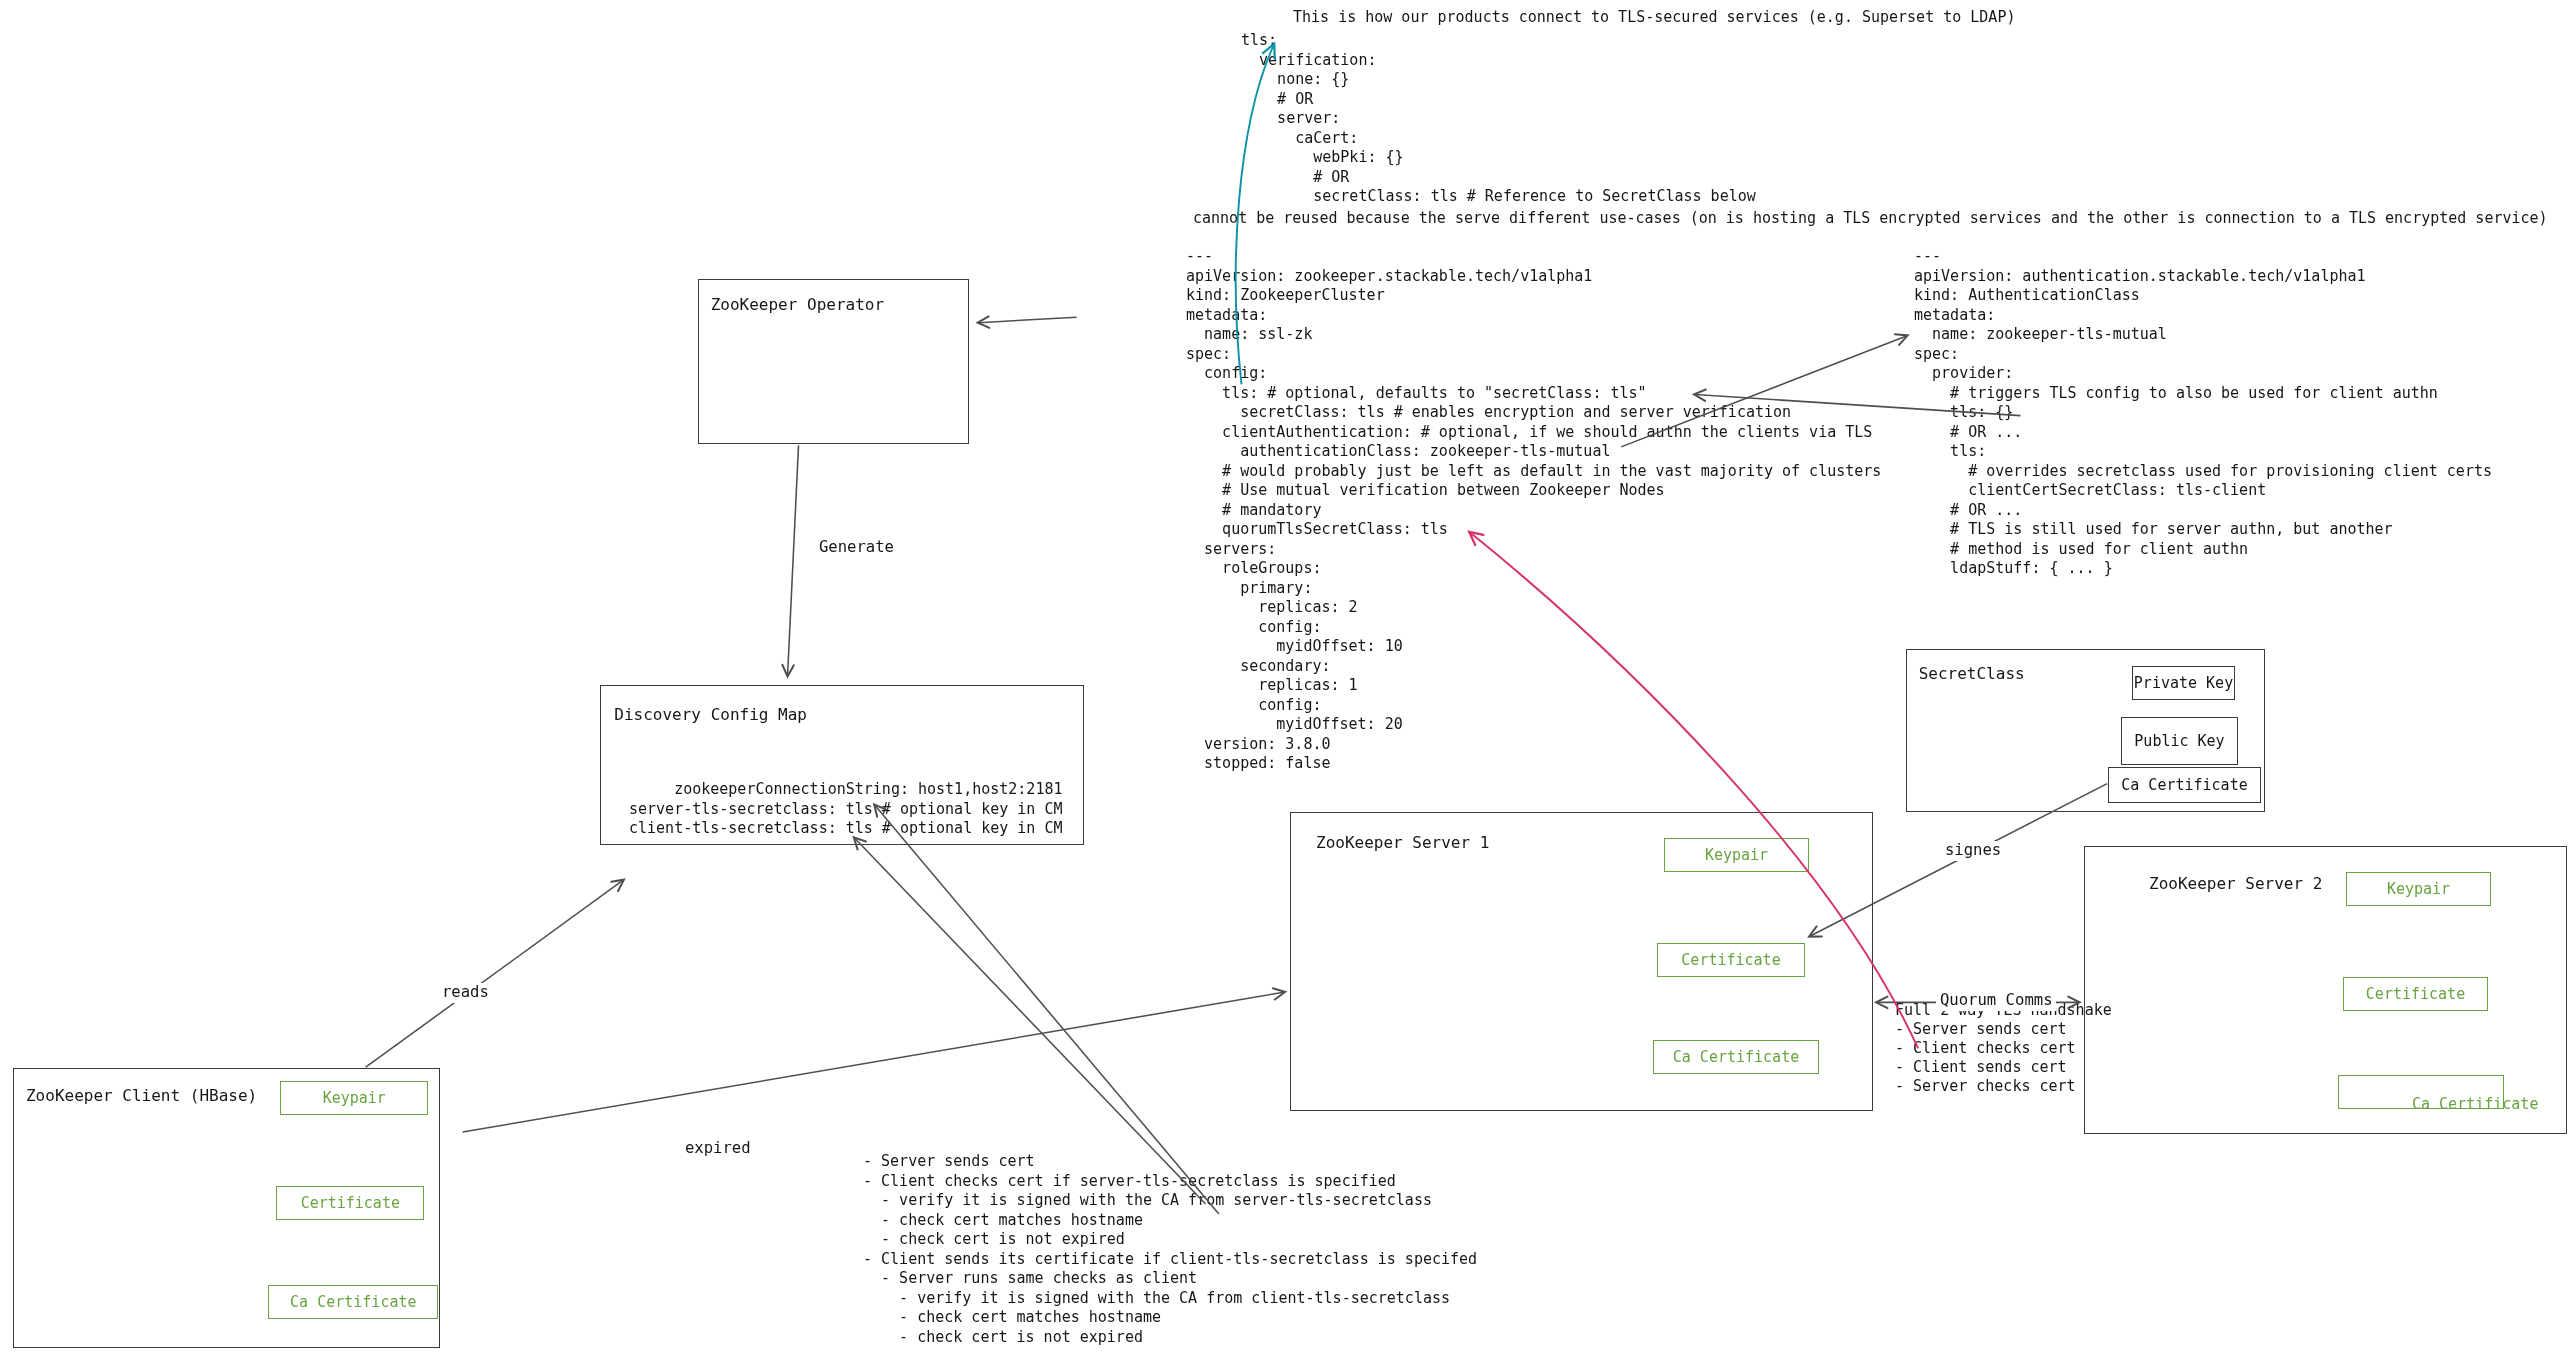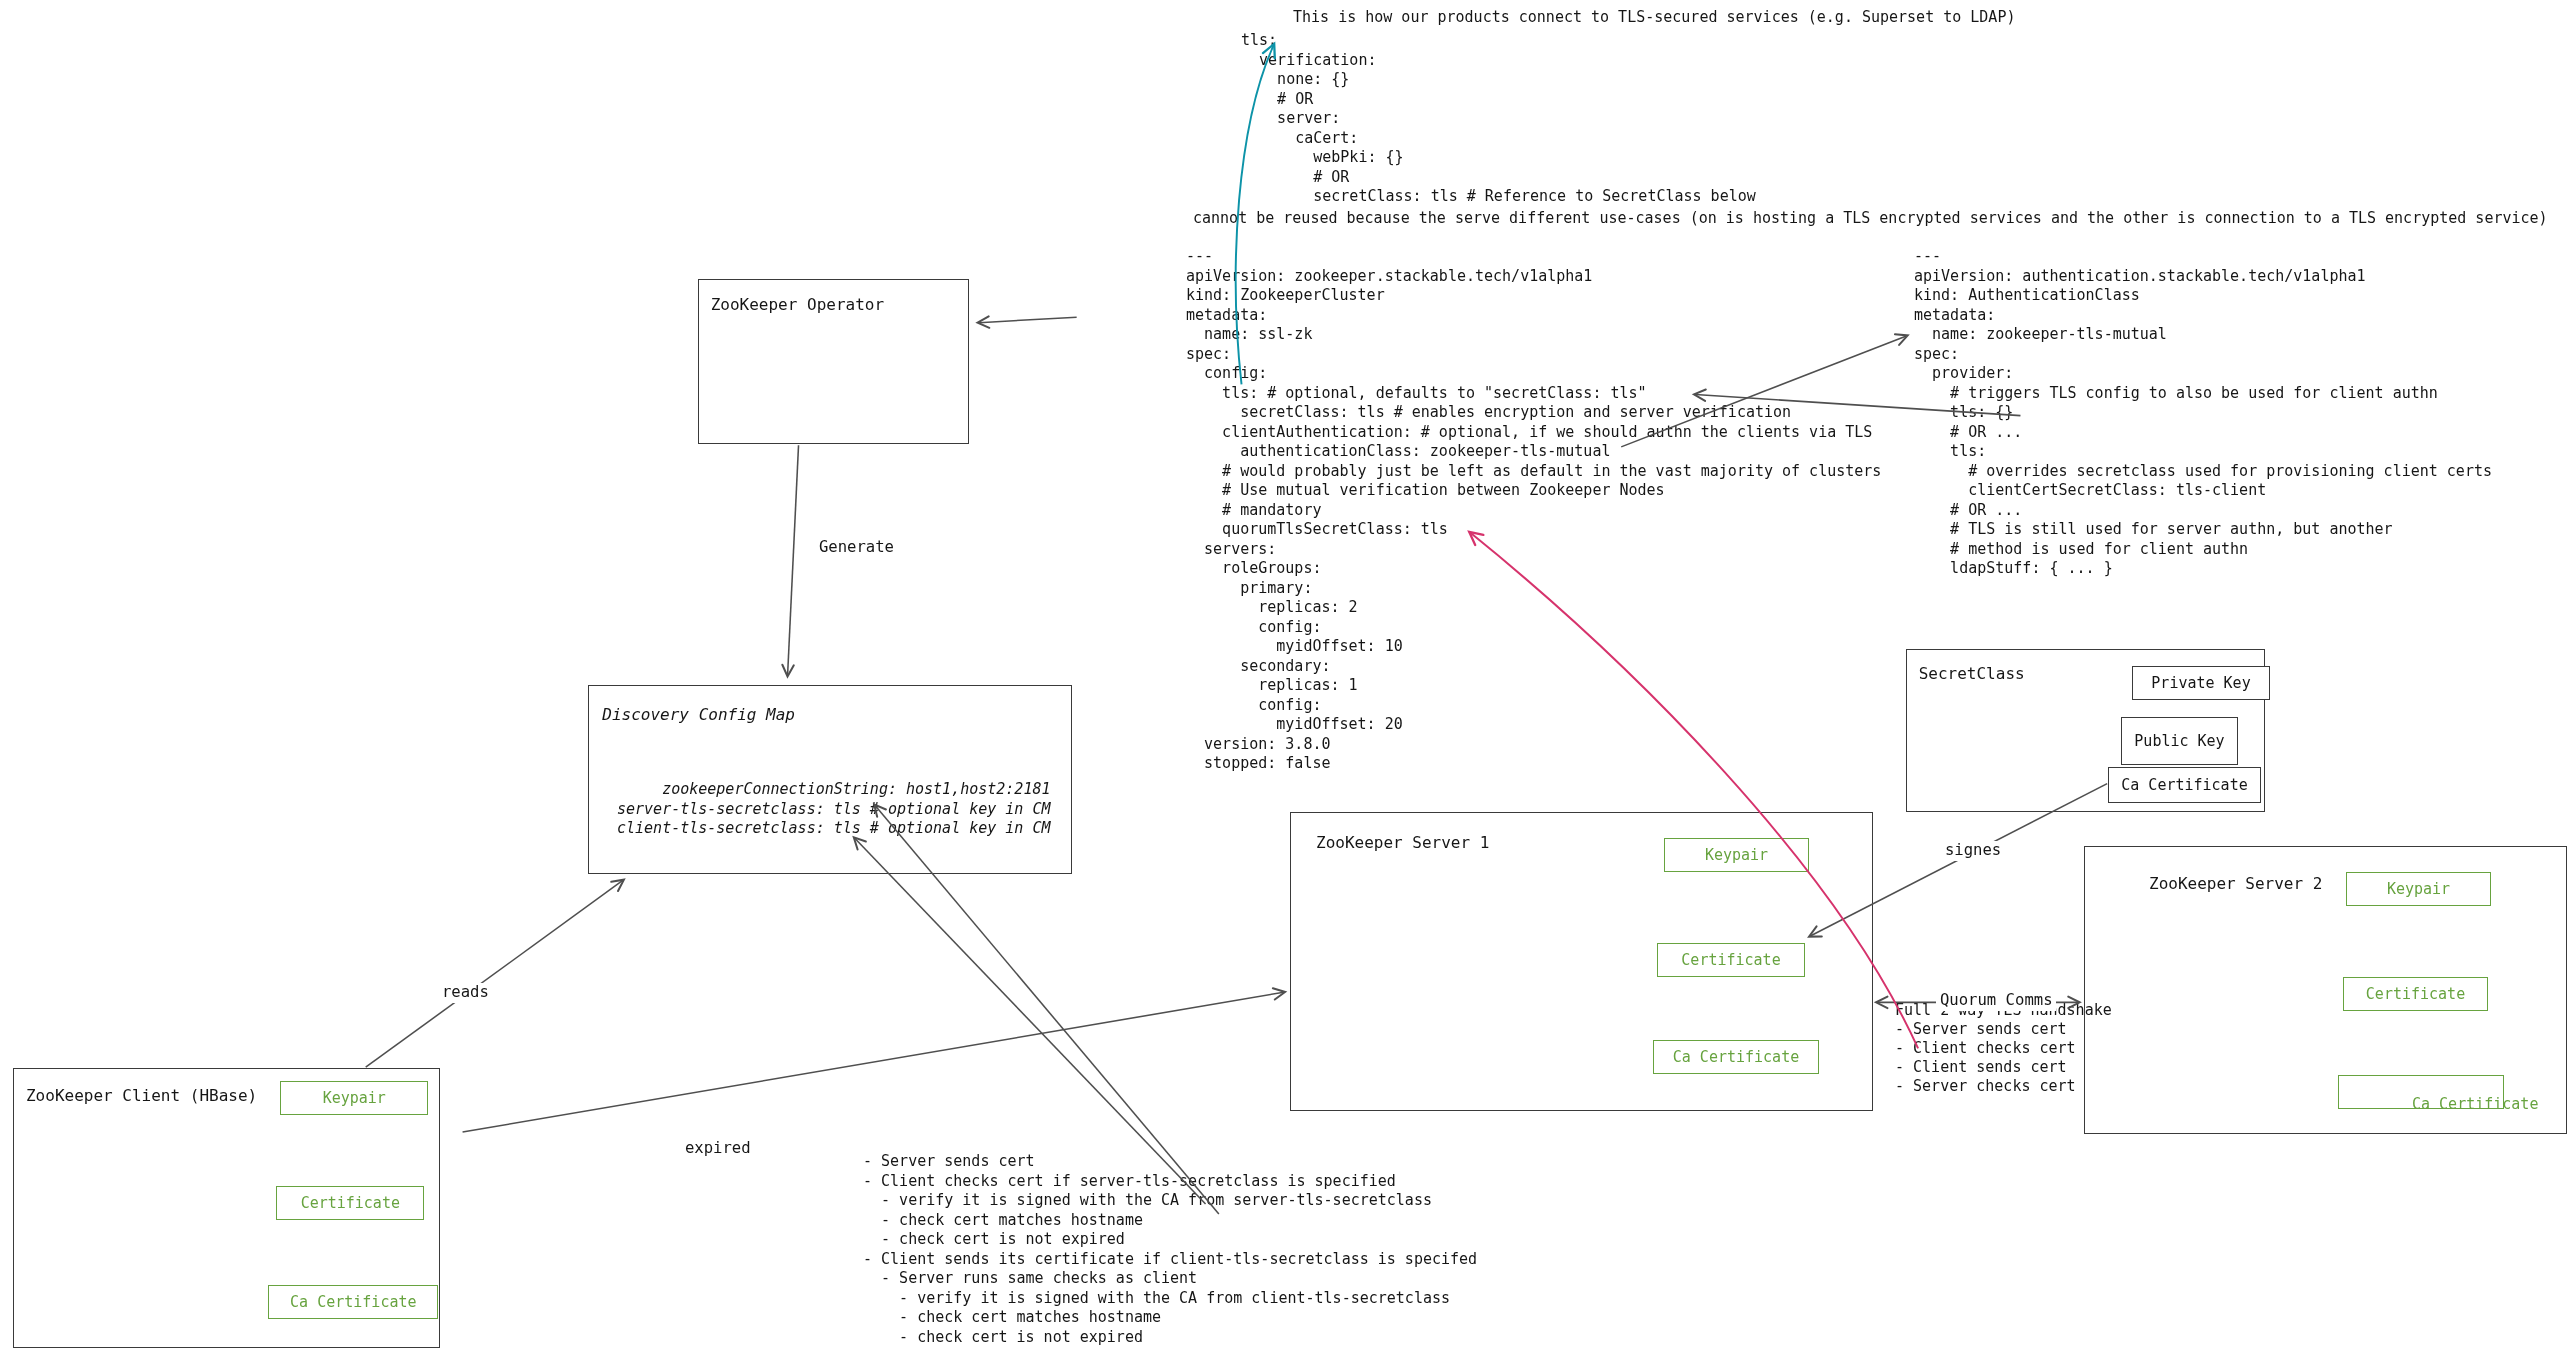--- a/index.html
+++ b/index.html
@@ -116,21 +116,21 @@
   <pre class="code pink" style="left:1895px; top:1001px; line-height:19px;">Full 2 way TLS handshake
 - Server sends cert
 - Client checks cert
 - Client sends cert
 - Server checks cert</pre>
 
   <div class="box" style="left:698px; top:279px; width:271px; height:165px;">
     <div class="box-label" style="left:11.7px; top:15px;">ZooKeeper Operator</div>
   </div>
 
-  <div class="box" style="left:588px; top:685px; width:484px; height:189px;font-style:italic;">
+  <div class="box" style="left:600px; top:685px; width:484px; height:160px;">
     <div class="box-label" style="left:13.3px; top:19px;">Discovery Config Map</div>
     <pre class="code" style="left:28px; top:94px;text-align:right;">zookeeperConnectionString: host1,host2:2181
 server-tls-secretclass: tls # optional key in CM
 client-tls-secretclass: tls # optional key in CM</pre>
   </div>
 
   <div class="box" style="left:13.3px; top:1068px; width:427px; height:280px;">
     <div class="box-label" style="left:11.7px; top:17px;">ZooKeeper Client (HBase)</div>
     <div class="chip" style="left:266px; top:11.7px; width:148px; height:34px;">Keypair</div>
     <div class="chip" style="left:262px; top:117px; width:148px; height:34px;">Certificate</div>
@@ -147,21 +147,21 @@
   <div class="box" style="left:2084px; top:846px; width:483px; height:288px;">
     <div class="box-label" style="left:64px; top:26.6px;">ZooKeeper Server 2</div>
     <div class="chip" style="left:261px; top:25px; width:145px; height:34px;">Keypair</div>
     <div class="chip" style="left:258px; top:130px; width:145px; height:34px;">Certificate</div>
     <div class="chip" style="left:253px; top:228px; width:166px; height:34px;"></div>
     <div class="float-chip-label" style="left:327px; top:248px;">Ca Certificate</div>
   </div>
 
   <div class="box" style="left:1906px; top:649px; width:359px; height:163px;">
     <div class="box-label" style="left:11.7px; top:14px;">SecretClass</div>
-    <div class="chip plain" style="left:225px; top:16.4px; width:138px; height:34px;">Private Key</div>
+    <div class="chip plain" style="left:225px; top:16.4px; width:103px; height:34px;">Private Key</div>
     <div class="chip plain" style="left:214px; top:67px; width:117px; height:48px;">Public Key</div>
     <div class="chip plain" style="left:201px; top:117px; width:153px; height:36px;">Ca Certificate</div>
   </div>
 
   <svg class="arrow-layer" width="2576" height="1368" viewBox="0 0 3297 1751">
     <defs>
       <marker id="m-gray" viewBox="0 0 12 12" refX="9" refY="6" markerWidth="11" markerHeight="11" orient="auto-start-reverse">
         <path d="M2,2 L10,6 L2,10" fill="none" stroke="#4f4f4f" stroke-width="1.4" stroke-linecap="round"></path>
       </marker>
       <marker id="m-teal" viewBox="0 0 12 12" refX="9" refY="6" markerWidth="10" markerHeight="10" orient="auto-start-reverse">

